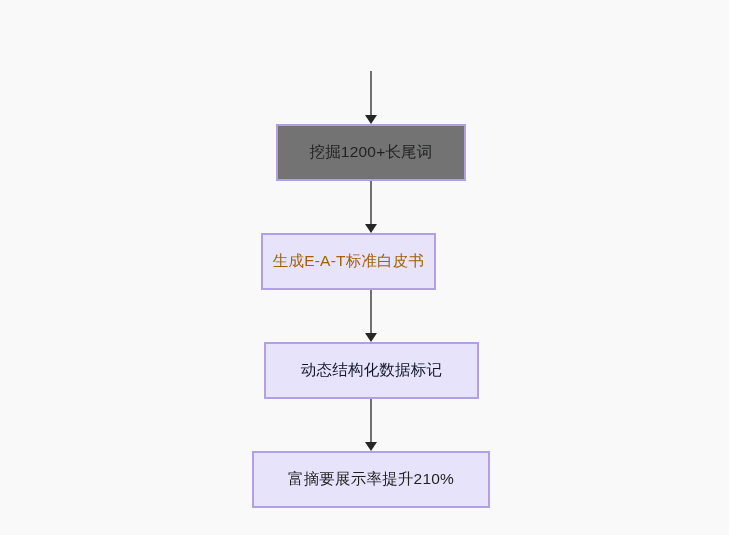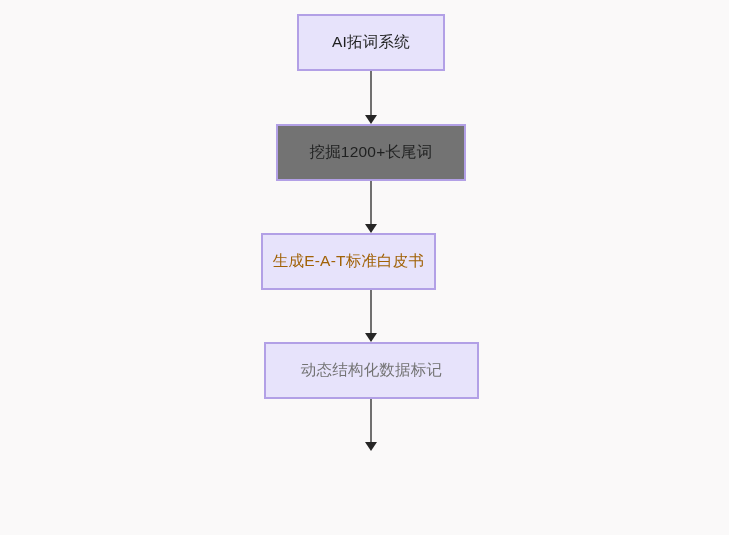--- a/index.html
+++ b/index.html
@@ -56,23 +56,20 @@
     border-left: 6px solid transparent;
     border-right: 6px solid transparent;
     border-top: 9px solid #262626;
   }
 </style>
 </head>
 <body style="background: rgb(250, 249, 249);">
 
 <div id="flow-canvas">
 
-  <div class="node" id="node-n1" style="left: 297px; top: 14px; width: 148px; height: 57px; background: rgb(231, 227, 251); border-color: rgb(178, 160, 230); color: rgb(31, 32, 32);">
-    <span class="node-label">AI拓词系统</span>
-  </div>
 
   <div class="edge" id="edge-e1" style="left: 365px; top: 71px; height: 53px;">
     <div class="edge-line" style="height: 45px; background: rgb(112, 112, 112);"></div>
     <div class="edge-head" style="border-top-color: rgb(38, 38, 38);"></div>
   </div>
 
   <div class="node" id="node-n2" style="left: 276px; top: 124px; width: 190px; height: 57px; background: #737373; border-color: rgb(178, 160, 230); color: rgb(31, 32, 32);">
     <span class="node-label">挖掘1200+长尾词</span>
   </div>
 
@@ -83,23 +80,26 @@
 
   <div class="node" id="node-n3" style="left: 261px; top: 233px; width: 175px; height: 57px; background: rgb(231, 227, 251); border-color: rgb(178, 160, 230); color: #a16207;">
     <span class="node-label">生成E-A-T标准白皮书</span>
   </div>
 
   <div class="edge" id="edge-e3" style="left: 365px; top: 290px; height: 52px;">
     <div class="edge-line" style="height: 44px; background: rgb(112, 112, 112);"></div>
     <div class="edge-head" style="border-top-color: rgb(38, 38, 38);"></div>
   </div>
 
-  <div class="node" id="node-n4" style="left: 264px; top: 342px; width: 215px; height: 57px; background: rgb(231, 227, 251); border-color: rgb(178, 160, 230); color: #737373;">
+  <div class="node" id="node-n4" style="left: 264px; top: 342px; width: 215px; height: 57px; background: rgb(231, 227, 251); border-color: rgb(178, 160, 230); color: #0f172a;">
     <span class="node-label">动态结构化数据标记</span>
   </div>
 
   <div class="edge" id="edge-e4" style="left: 365px; top: 399px; height: 52px;">
     <div class="edge-line" style="height: 44px; background: rgb(112, 112, 112);"></div>
     <div class="edge-head" style="border-top-color: rgb(38, 38, 38);"></div>
   </div>
 
+  <div class="node" id="node-n5" style="left: 252px; top: 451px; width: 238px; height: 57px; background: rgb(231, 227, 251); border-color: rgb(178, 160, 230); color: rgb(31, 32, 32);">
+    <span class="node-label">富摘要展示率提升210%</span>
+  </div>
 
 </div>
 
 </body></html>

